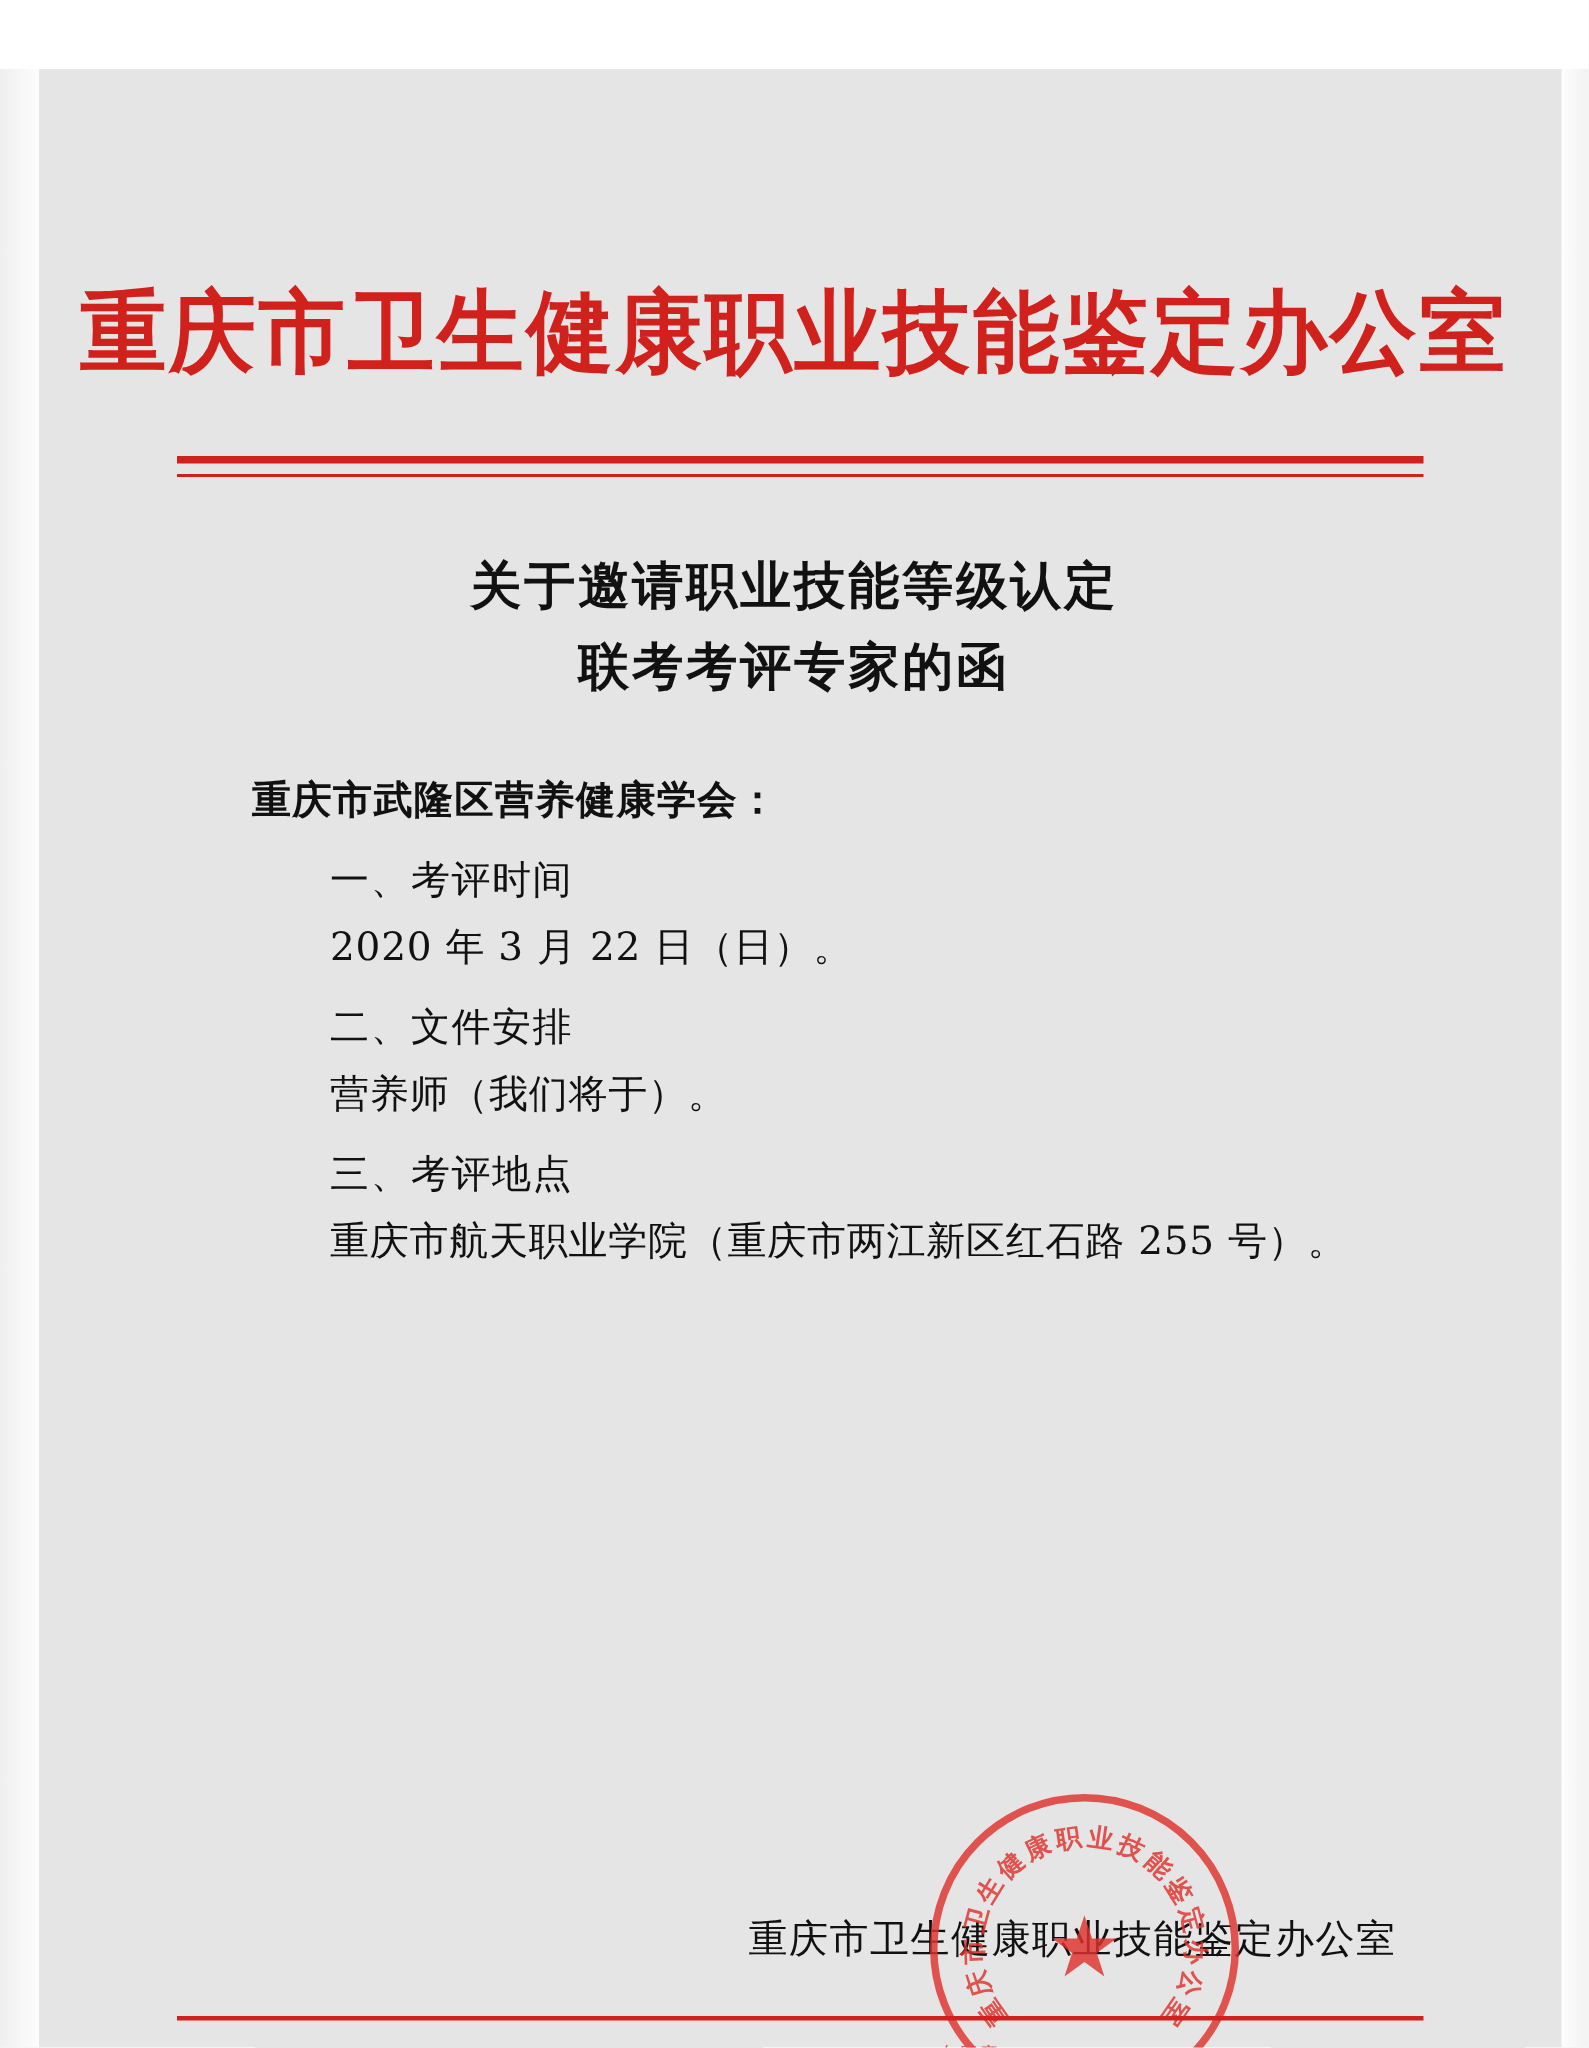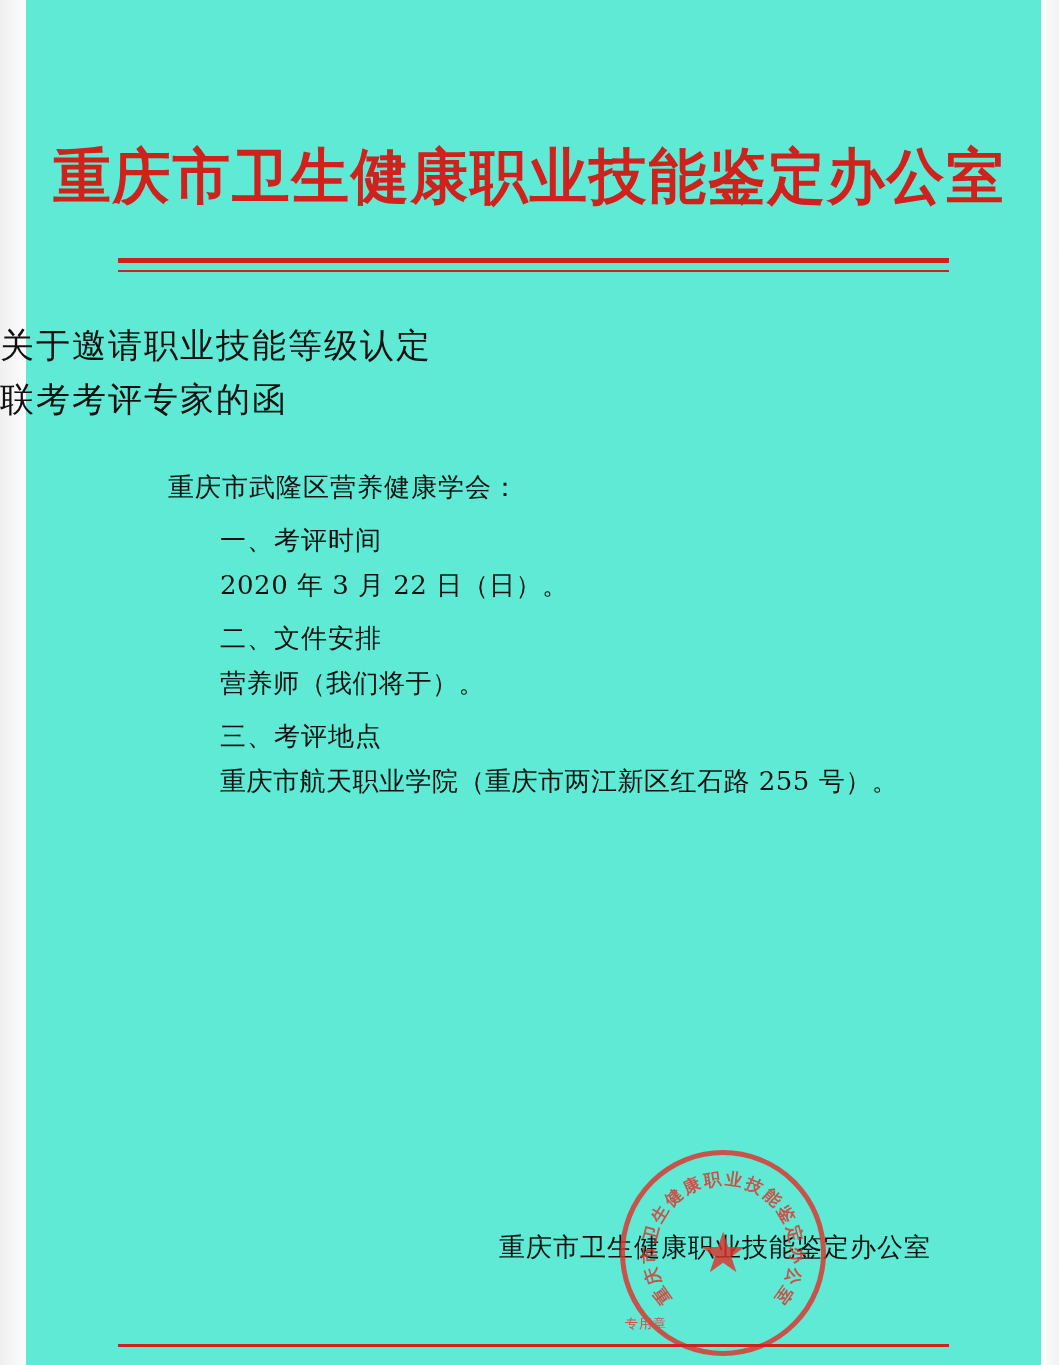--- a/index.html
+++ b/index.html
@@ -11,21 +11,22 @@
     width: 1059px;
     height: 1365px;
     font-family: "DejaVu Serif", "Liberation Serif", serif;
     color: #111111;
     position: relative;
     overflow: hidden;
   }
   .page {
     position: absolute;
     inset: 0;
-    background: #5eead4;
+    background: #e5e5e5;
+    margin-top: 46px;
   }
   
   .page::before {
     content: "";
     position: absolute;
     left: 0; top: 0; bottom: 0;
     width: 26px;
     background: linear-gradient(to right, #efefef, #fdfdfd);
   }
   .page::after {
@@ -68,38 +69,39 @@
     top: 270px;
     height: 2px;
     background: #d0211c;
   }
 
   .doc-title {
     position: absolute;
     left: 0;
     right: 0;
     top: 318px;
-    font-weight: normal;
+    text-align: center;
+    font-weight: bold;
     font-size: 34px;
     line-height: 1.6;
     letter-spacing: 2px;
     color: #111;
   }
 
   .body-area {
     position: absolute;
     left: 168px;
     right: 128px;
     top: 470px;
   }
   .addressee {
     font-size: 26px;
     letter-spacing: 1px;
     margin-bottom: 16px;
-    font-weight: 400;
+    font-weight: 700;
   }
   .para {
     font-size: 27px;
     line-height: 1.72;
     text-align: justify;
     text-justify: inter-ideograph;
     text-indent: 2em;
     letter-spacing: 0.5px;
   }
   .para .name {

